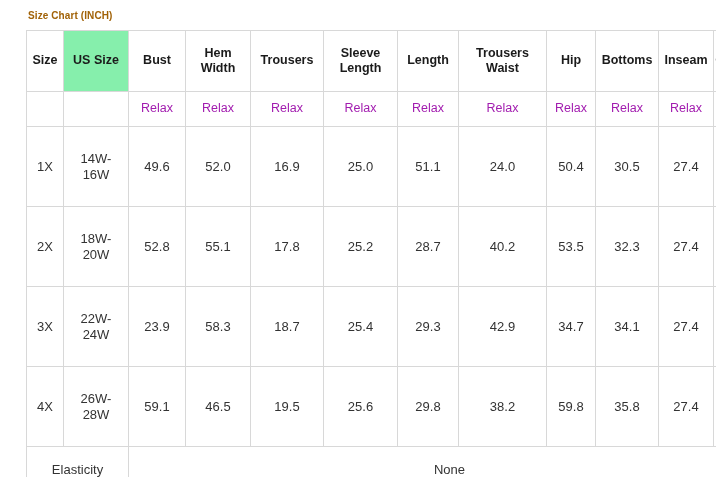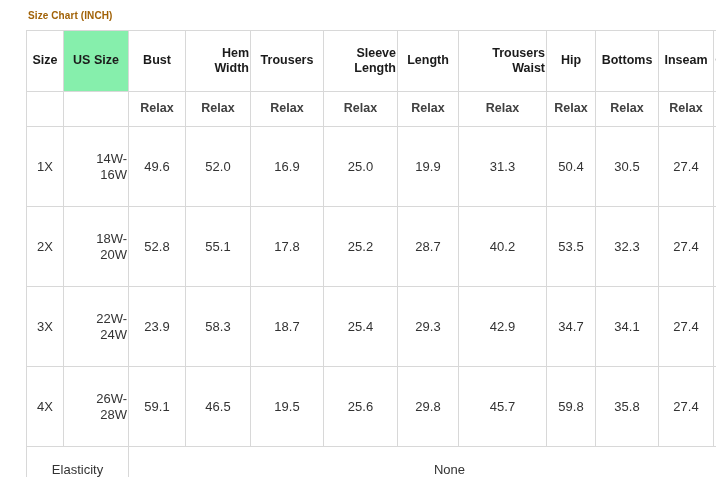--- a/index.html
+++ b/index.html
@@ -55,22 +55,22 @@
     font-size: 12.5px;
   }
   td.ussize-head {
     width: 62px;
     background: #86efac;
     color: #ffffff;
     font-weight: bold;
   }
   tr.relax-row td {
     height: 30px;
-    font-weight: bold;
-    color: #404040;
+    font-weight: normal;
+    color: #a21caf;
     font-size: 12.5px;
     border-radius: 11px;
   }
   tr.data-row td {
     height: 75px;
     font-size: 13px;
     color: #333333;
   }
   td.col-size { width: 34px; }
   td.col-ussize { width: 62px; }
@@ -82,21 +82,21 @@
   td.col-waist { width: 85px; }
   td.col-hip { width: 46px; }
   td.col-bottoms { width: 60px; }
   td.col-inseam { width: 52px; }
   td.col-outseam { width: 54px; }
   tr.elasticity-row td {
     height: 42px;
     font-size: 13px;
     color: #333333;
   }
-  .two-line { display: block; text-align: right; }
+  .two-line { display: block; }
 </style>
 </head>
 <body>
 
 <div class="page">
 
   <div class="chart-title">Size Chart (INCH)</div>
 
   <table class="size-chart">
     <tbody>
@@ -142,22 +142,22 @@
       <tr class="data-row">
         <td class="col-size">1X</td>
         <td class="col-ussize">
           <span class="two-line">14W-</span>
           <span class="two-line">16W</span>
         </td>
         <td class="col-bust">49.6</td>
         <td class="col-hem">52.0</td>
         <td class="col-shoulder">16.9</td>
         <td class="col-sleeve">25.0</td>
-        <td class="col-length">19.9</td>
-        <td class="col-waist">31.3</td>
+        <td class="col-length">51.1</td>
+        <td class="col-waist">24.0</td>
         <td class="col-hip">50.4</td>
         <td class="col-bottoms">30.5</td>
         <td class="col-inseam">27.4</td>
         <td class="col-outseam">40.2</td>
       </tr>
 
       <tr class="data-row">
         <td class="col-size">2X</td>
         <td class="col-ussize">
           <span class="two-line">18W-</span>
@@ -197,21 +197,21 @@
         <td class="col-size">4X</td>
         <td class="col-ussize">
           <span class="two-line">26W-</span>
           <span class="two-line">28W</span>
         </td>
         <td class="col-bust">59.1</td>
         <td class="col-hem">46.5</td>
         <td class="col-shoulder">19.5</td>
         <td class="col-sleeve">25.6</td>
         <td class="col-length">29.8</td>
-        <td class="col-waist">45.7</td>
+        <td class="col-waist">38.2</td>
         <td class="col-hip">59.8</td>
         <td class="col-bottoms">35.8</td>
         <td class="col-inseam">27.4</td>
         <td class="col-outseam">41.3</td>
       </tr>
 
       <tr class="elasticity-row">
         <td colspan="2">Elasticity</td>
         <td colspan="10">None</td>
       </tr>

